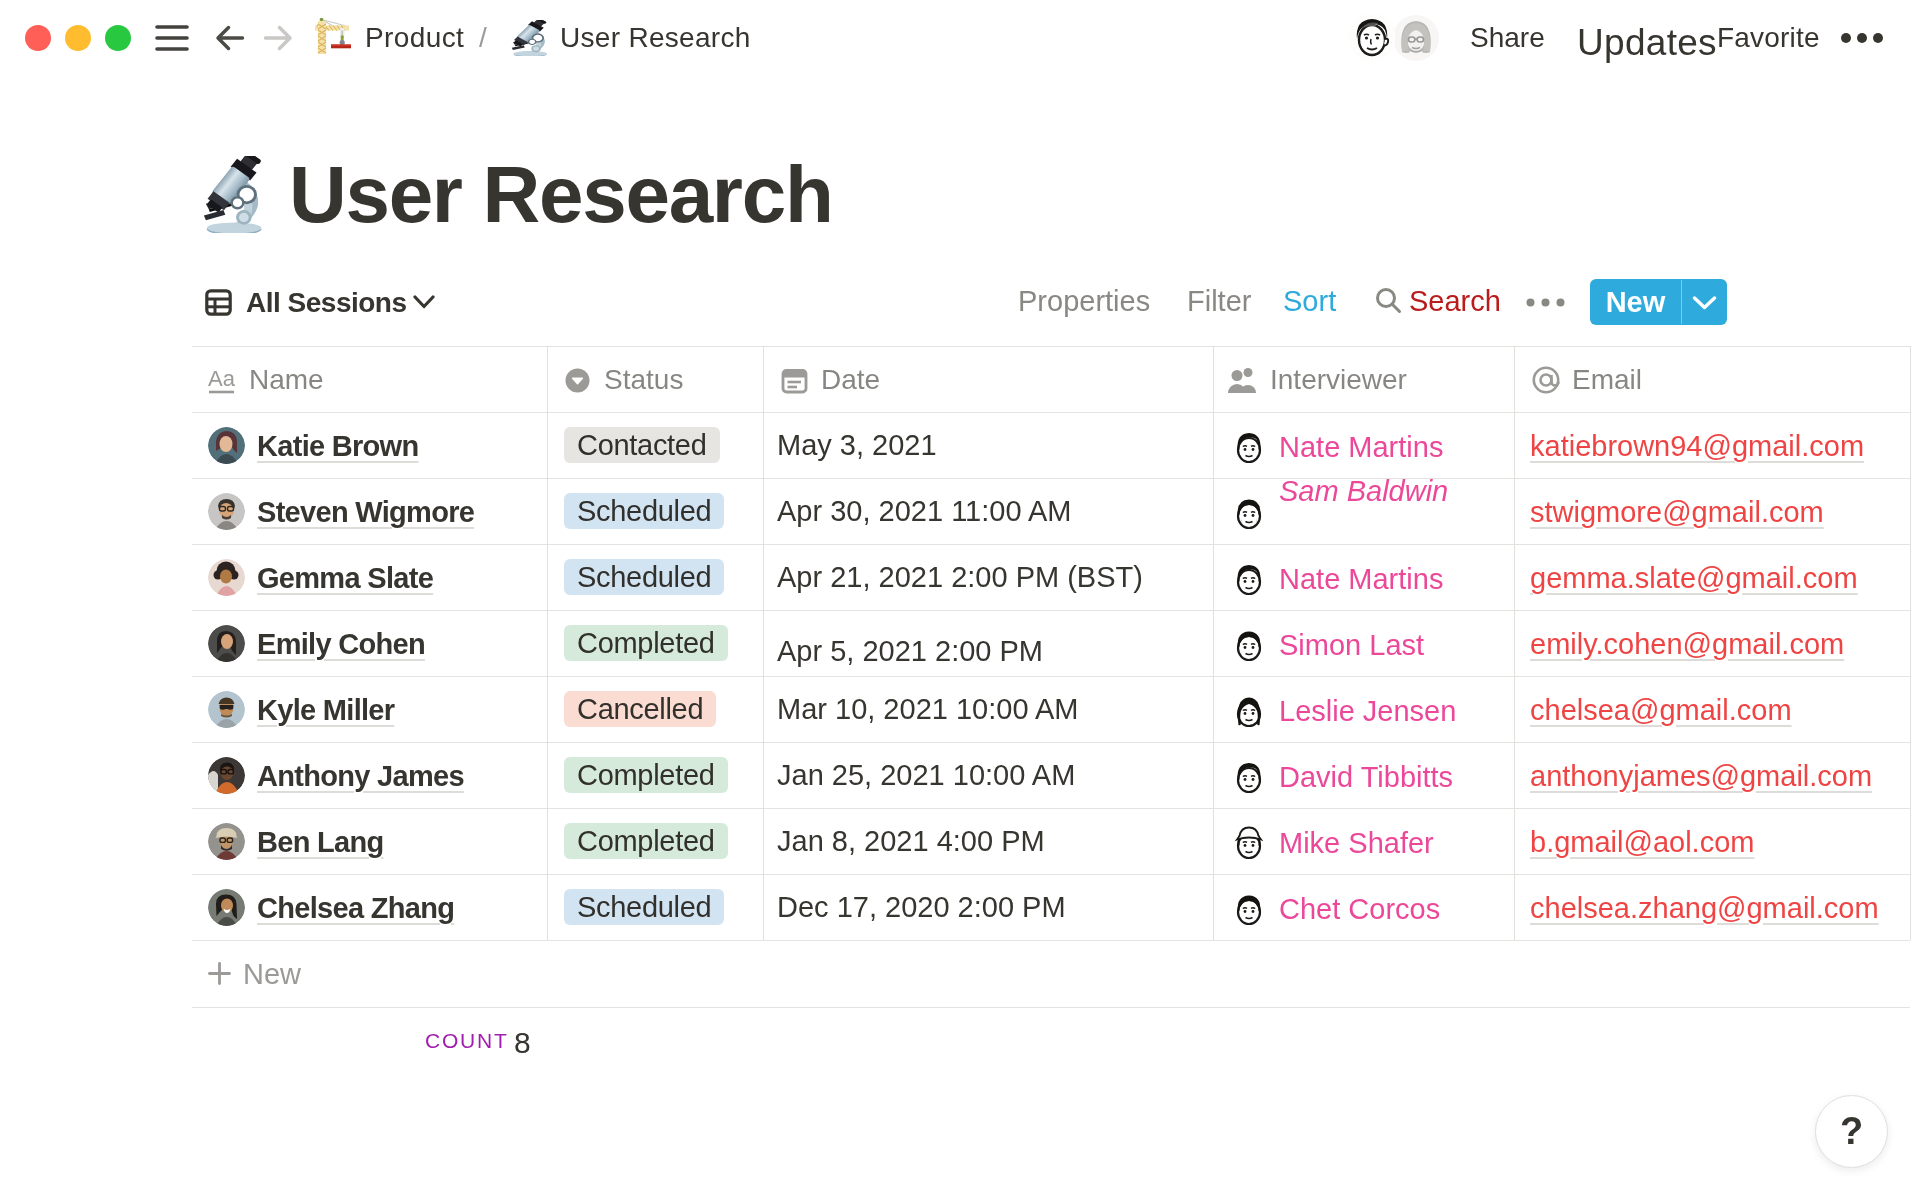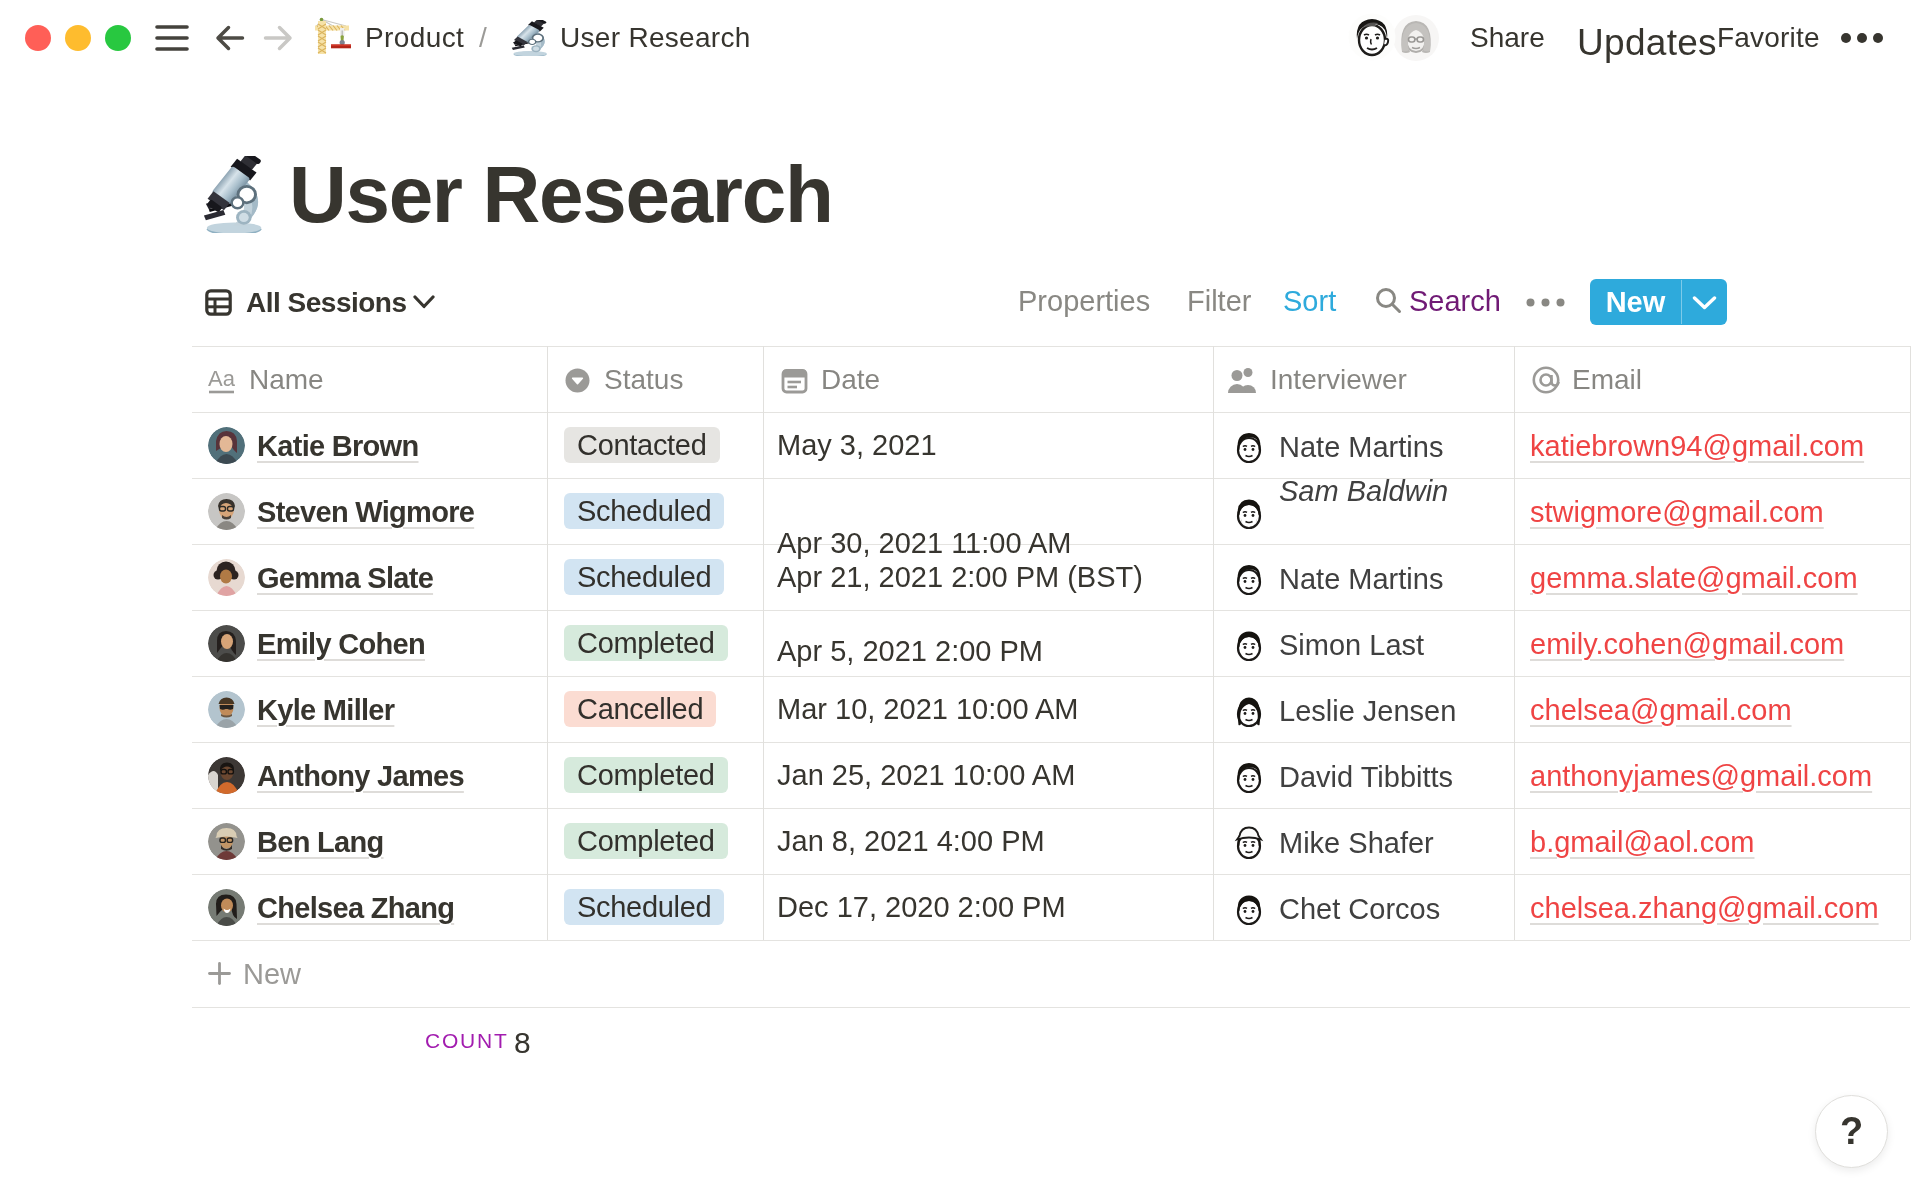--- a/index.html
+++ b/index.html
@@ -8,21 +8,21 @@
   .abs { position:absolute; }
   .hline { position:absolute; left:192px; width:1718px; height:1px; background:#e4e3e0; }
   .vline { position:absolute; top:346px; height:594px; width:1px; background:#e1e0dd; }
   .hdr { position:absolute; top:348px; height:64px; display:flex; align-items:center;
          color:rgba(55,53,47,0.6); font-size:28px; }
   .cellname { font-weight:700; font-size:29px; letter-spacing:-0.7px; color:#37352f;
       text-decoration:underline; text-decoration-color:#dedcd9; text-underline-offset:5px; text-decoration-thickness:2px; }
   .pill { position:absolute; left:564px; height:36px; border-radius:6px; font-size:29px; letter-spacing:-0.3px;
       color:#32302c; display:flex; align-items:center; padding:0 13px; }
   .datetxt { position:absolute; left:777px; font-size:29px; color:#37352f; }
-  .ivtxt { position:absolute; left:1279px; font-size:29px; color:#404040; }
+  .ivtxt { position:absolute; left:1279px; font-size:29px; color:#ec4899; }
   .emtxt { position:absolute; left:1530px; font-size:29px; color:#ef4444;
       text-decoration:underline; text-decoration-color:#dedcd9; text-underline-offset:5px; text-decoration-thickness:2px; }
 </style>
 </head>
 <body>
 <svg width="0" height="0" style="position:absolute;">
  <defs>
   <linearGradient id="tubegrad" x1="0" y1="0" x2="1" y2="0">
     <stop offset="0" stop-color="#8fa5b4"></stop>
         <stop offset="0.35" stop-color="#d7e3ea"></stop>
@@ -152,21 +152,21 @@
 <svg class="abs" style="left:413px;top:295px;" width="22" height="14" viewBox="0 0 22 14">
   <path d="M2 2 L11 11.5 L20 2" fill="none" stroke="#37352f" stroke-width="3.2" stroke-linecap="round" stroke-linejoin="round"></path>
 </svg>
 <div class="abs" style="left:1018px;top:285px;font-size:29px;color:#898883;">Properties</div>
 <div class="abs" style="left:1187px;top:285px;font-size:29px;color:#898883;">Filter</div>
 <div class="abs" style="left:1283px;top:285px;font-size:29px;color:#2eaadc;">Sort</div>
 <svg class="abs" style="left:1375px;top:287px;" width="27" height="27" viewBox="0 0 27 27">
   <circle cx="11" cy="11" r="8.5" fill="none" stroke="#898883" stroke-width="3"></circle>
   <line x1="17.5" y1="17.5" x2="24.5" y2="24.5" stroke="#898883" stroke-width="3" stroke-linecap="round"></line>
 </svg>
-<div class="abs" style="left:1409px;top:285px;font-size:29px;color:#701a75;">Search</div>
+<div class="abs" style="left:1409px;top:285px;font-size:29px;color:#b91c1c;">Search</div>
 <svg class="abs" style="left:1526px;top:298px;" width="40" height="9" viewBox="0 0 40 9">
   <circle cx="4.5" cy="4.5" r="4" fill="#898883"></circle>
     <circle cx="19.5" cy="4.5" r="4" fill="#898883"></circle>
     <circle cx="34.5" cy="4.5" r="4" fill="#898883"></circle>
 </svg>
 <div class="abs" style="left:1590px;top:279px;width:137px;height:46px;border-radius:6px;background:#2eaadc;"></div>
 <div class="abs" style="left:1590px;top:279px;width:91px;height:46px;display:flex;align-items:center;justify-content:center;color:#fff;font-size:29px;font-weight:700;">New</div>
 <div class="abs" style="left:1681px;top:280px;width:1px;height:44px;background:rgba(255,255,255,0.38);"></div>
 <svg class="abs" style="left:1692px;top:296px;" width="25" height="14" viewBox="0 0 25 14">
   <path d="M2.5 2 L12.5 11.5 L22.5 2" fill="none" stroke="#fff" stroke-width="3.4" stroke-linecap="round" stroke-linejoin="round"></path>
@@ -269,21 +269,21 @@
       <ellipse cx="18.5" cy="17" rx="7.5" ry="9" fill="#d6a478"></ellipse>
       <path d="M10 13 Q11 6 18.5 6 Q26 6 27 13 L26 16 Q23 10 18 10 Q13 10 11 16 Z" fill="#38322c"></path>
       <rect x="11.5" y="13.5" width="6" height="4.5" rx="2" fill="none" stroke="#2c2a26" stroke-width="1.4"></rect>
       <rect x="19.5" y="13.5" width="6" height="4.5" rx="2" fill="none" stroke="#2c2a26" stroke-width="1.4"></rect>
       <path d="M14 22 Q18.5 26 23 22 L23 25 Q18.5 28 14 25 Z" fill="#4a4038"></path>
       <path d="M7 37 Q12 28 18.5 28 Q25 28 30 37 Z" fill="#8a8782"></path>
     </g>
   </svg>
 <div class="abs cellname" style="left:257px;top:496px;">Steven Wigmore</div>
 <div class="pill" style="top:493px;background:#d2e4f2;">Scheduled</div>
-<div class="datetxt" style="top:495px;margin-top:32px;">Apr 30, 2021 11:00 AM</div>
+<div class="datetxt" style="top:495px;">Apr 30, 2021 11:00 AM</div>
 <svg class="abs" style="left:1234px;top:492px;" width="30" height="40" viewBox="0 0 30 40">
     <ellipse cx="15" cy="24" rx="11" ry="12" fill="#fff" stroke="#1c1a18" stroke-width="2.2"></ellipse>
     <path d="M3.8 23 Q2.5 8 15 7.5 Q27.5 8 26.2 23 Q25.5 25 24.5 22.5 Q24 13.5 15 13 Q6 13.5 5.5 22.5 Q4.5 25 3.8 23 Z" fill="#15130f"></path>
     <path d="M6.8 26 Q8 34.5 15 35.2 Q22 34.5 23.2 26 Q23.5 32 15 36.3 Q6.5 32 6.8 26 Z" fill="#4a453f" opacity="0.6"></path>
     <circle cx="11" cy="23.5" r="1.4" fill="#1c1a18"></circle>
     <circle cx="19" cy="23.5" r="1.4" fill="#1c1a18"></circle>
     <path d="M8.8 20.5 Q11 19 13 20.3" fill="none" stroke="#1c1a18" stroke-width="1.4"></path>
     <path d="M17 20.3 Q19 19 21.2 20.5" fill="none" stroke="#1c1a18" stroke-width="1.4"></path>
     <path d="M11.5 29.5 Q15 31.5 18.5 29.5" fill="none" stroke="#1c1a18" stroke-width="1.6"></path>
   </svg>

